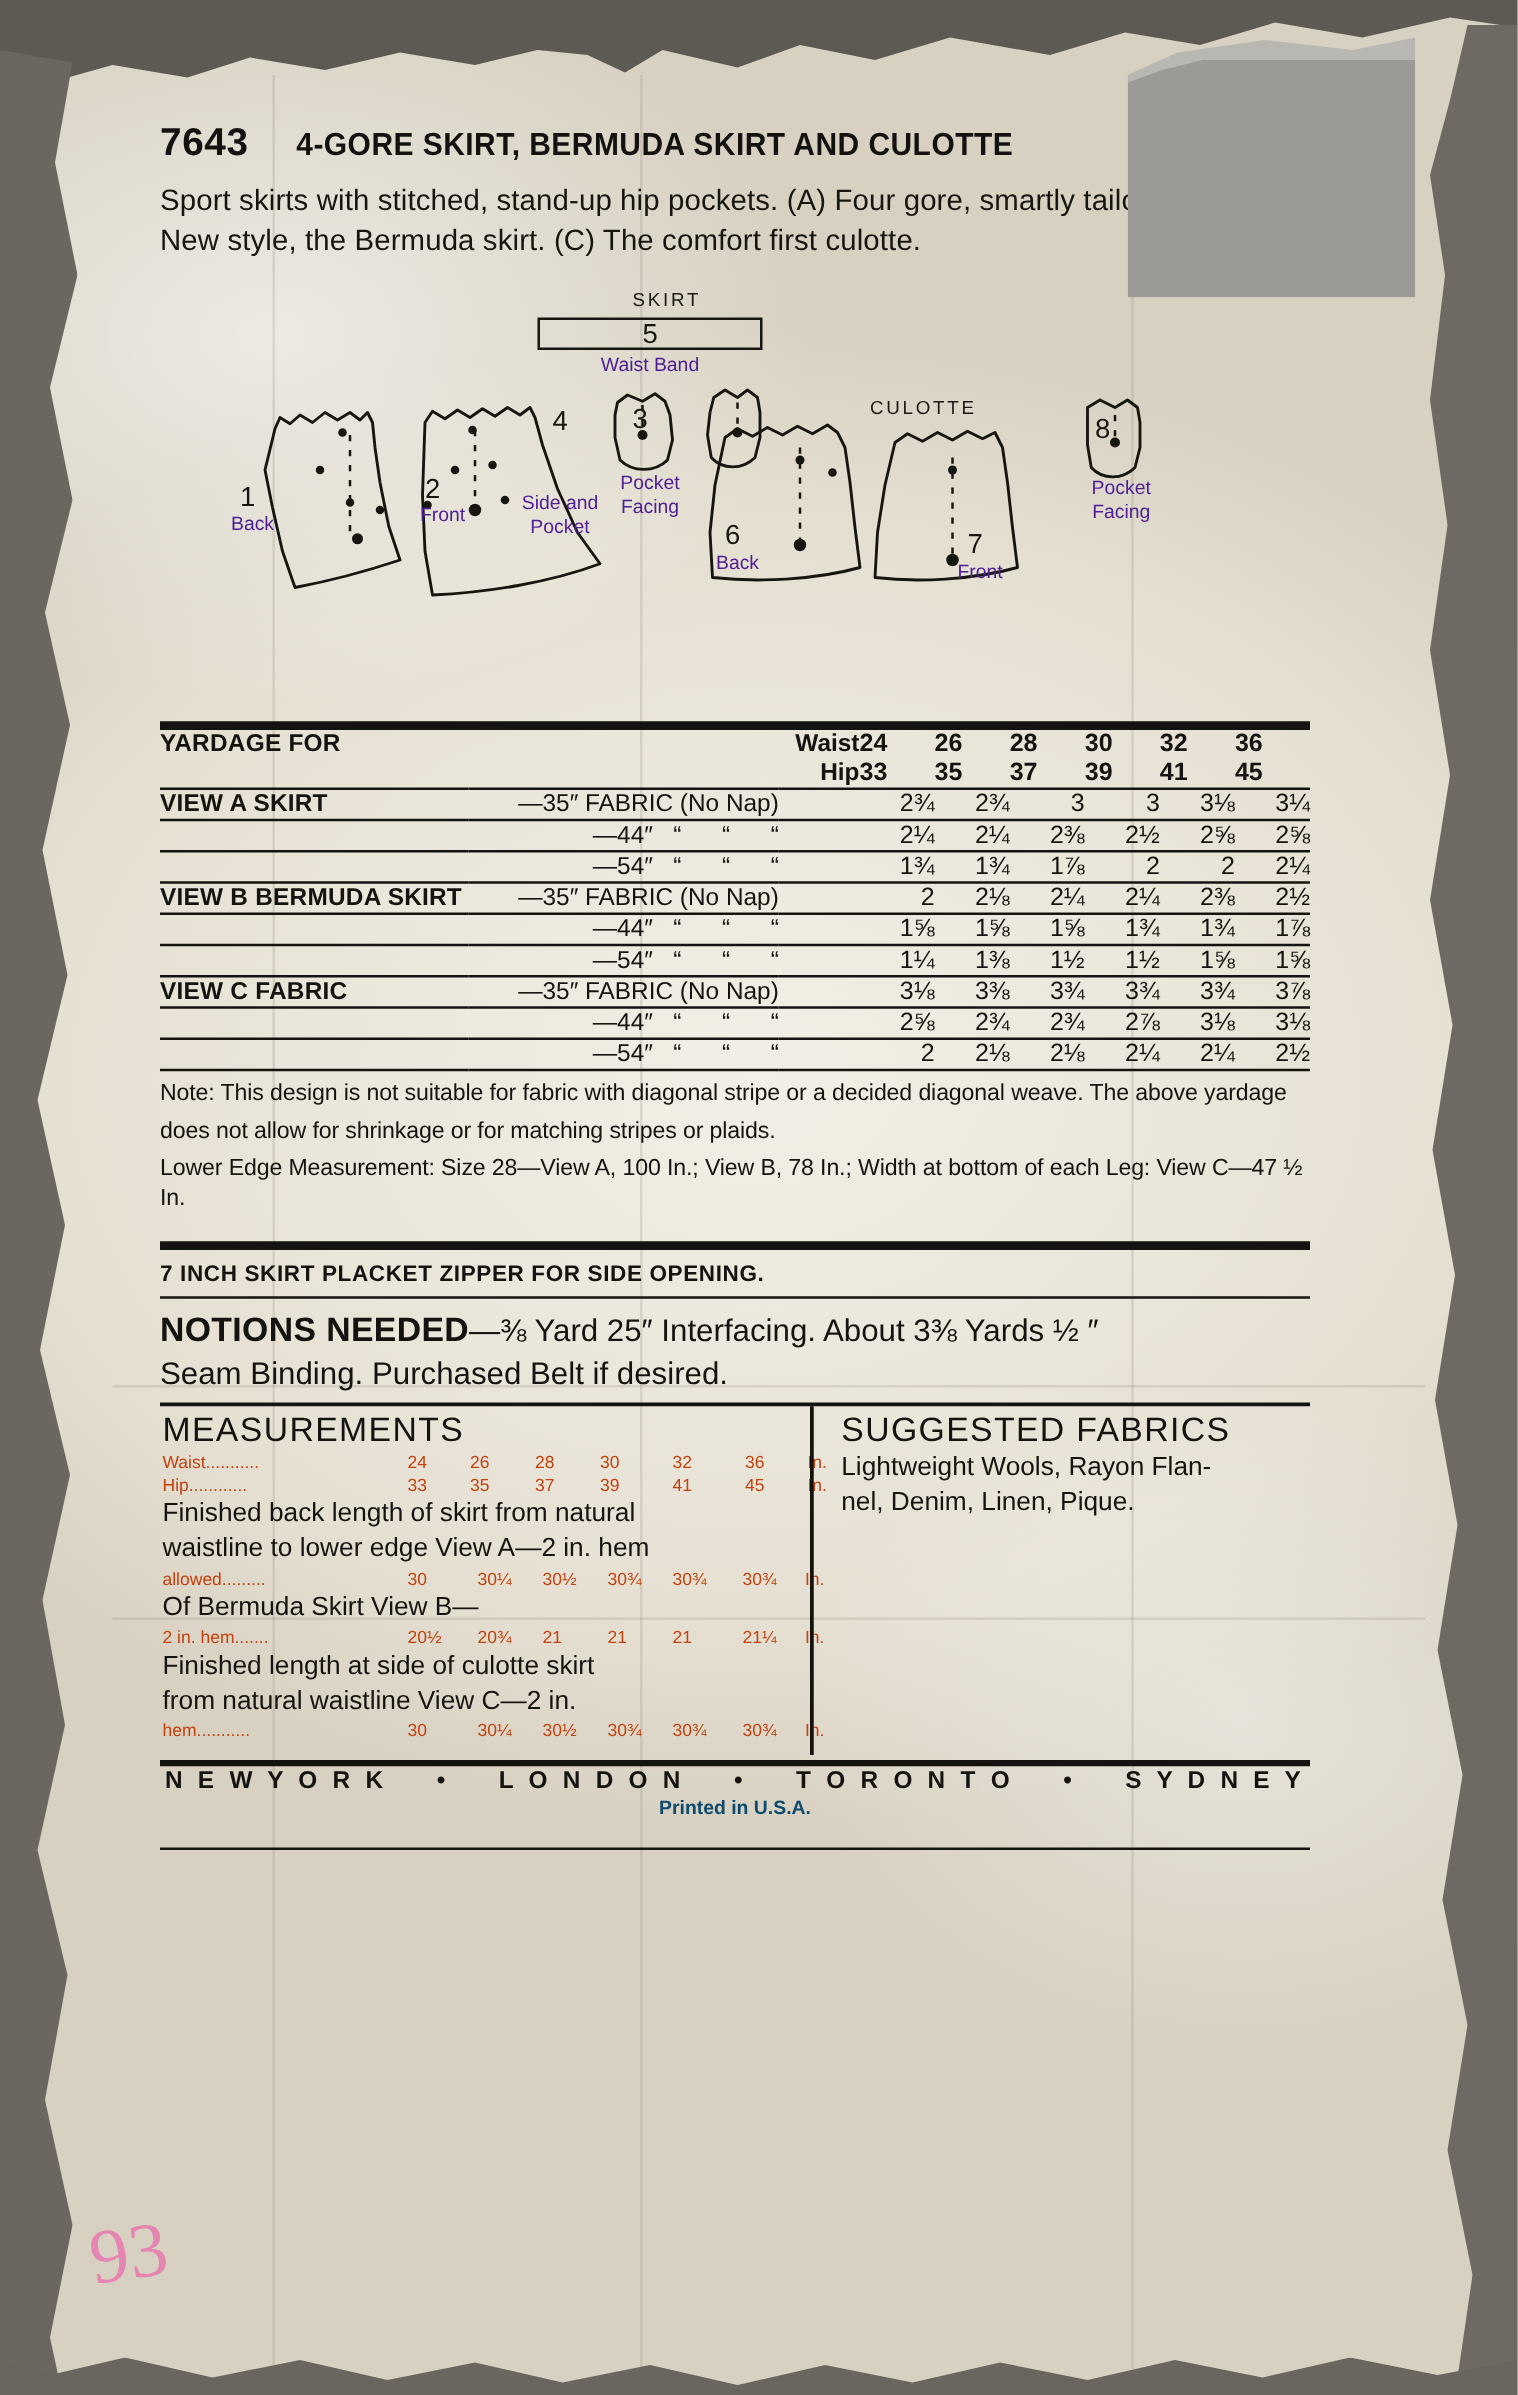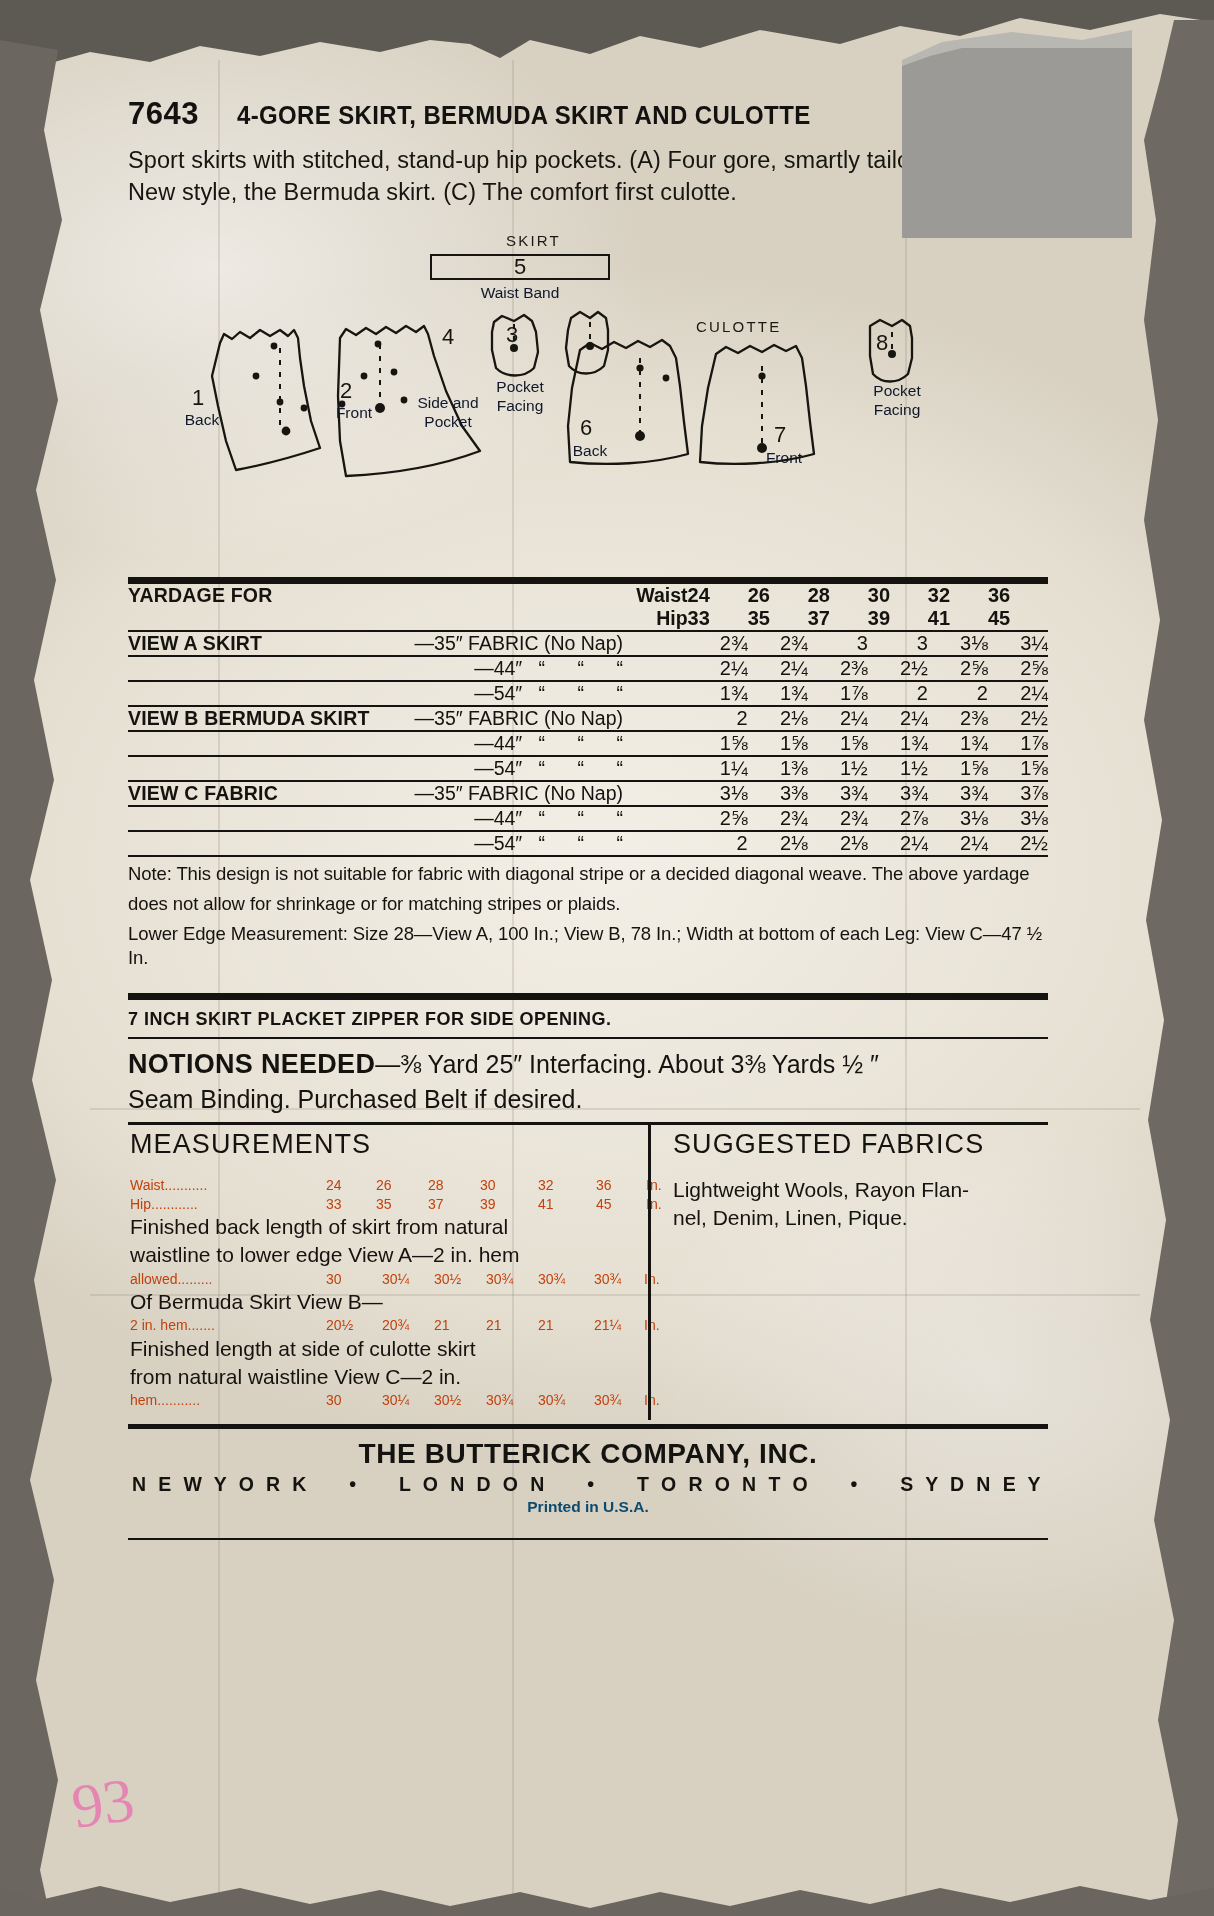--- a/index.html
+++ b/index.html
@@ -139,21 +139,21 @@
     color: #1a1812;
   }
   .piece-num {
     position: absolute;
     font-size: 22px;
     color: #17150f;
   }
   .piece-cap {
     position: absolute;
     font-size: 15.5px;
-    color: #0f172a;
+    color: #4c1d95;
     text-align: center;
     line-height: 1.2;
   }
   .waistband {
     position: absolute;
     border: 2.2px solid #17150f;
     box-sizing: border-box;
   }
   svg.shapes { position: absolute; left: 0; top: 0; overflow: visible; }
 
@@ -205,21 +205,21 @@
   .two-col {
     display: flex;
     border-top: 3px solid #15130f;
   }
   .col-left { width: 520px; padding: 4px 12px 10px 2px; box-sizing: border-box; }
   .col-right { flex: 1; padding: 4px 0 10px 22px; border-left: 3px solid #15130f; }
   .sec-head {
     font-size: 27px;
     letter-spacing: 1.1px;
     color: #15130f;
-    margin-bottom: 16px;
+    margin-bottom: 0;
   }
   .mrow {
     font-size: 14px;
     color: #c2410c;
     line-height: 1.34;
     white-space: nowrap;
   }
   .mrow .mlabel { display: inline-block; }
   .mvals span { display: inline-block; text-align: left; }
   .mtext {
@@ -554,21 +554,20 @@
 
       <div class="col-right">
         <div class="sec-head">SUGGESTED FABRICS</div>
         <div class="fabrics">Lightweight Wools, Rayon Flan-</div>
         <div class="fabrics">nel, Denim, Linen, Pique.</div>
       </div>
     </div>
 
     <div class="footer">
       <div class="rule-mid"></div>
-      <div class="co">THE BUTTERICK COMPANY, INC.</div>
       <div class="cities">
         <span>N E W   Y O R K</span>
         <span>•</span>
         <span>L O N D O N</span>
         <span>•</span>
         <span>T O R O N T O</span>
         <span>•</span>
         <span>S Y D N E Y</span>
       </div>
       <div class="printed">Printed in U.S.A.</div>

